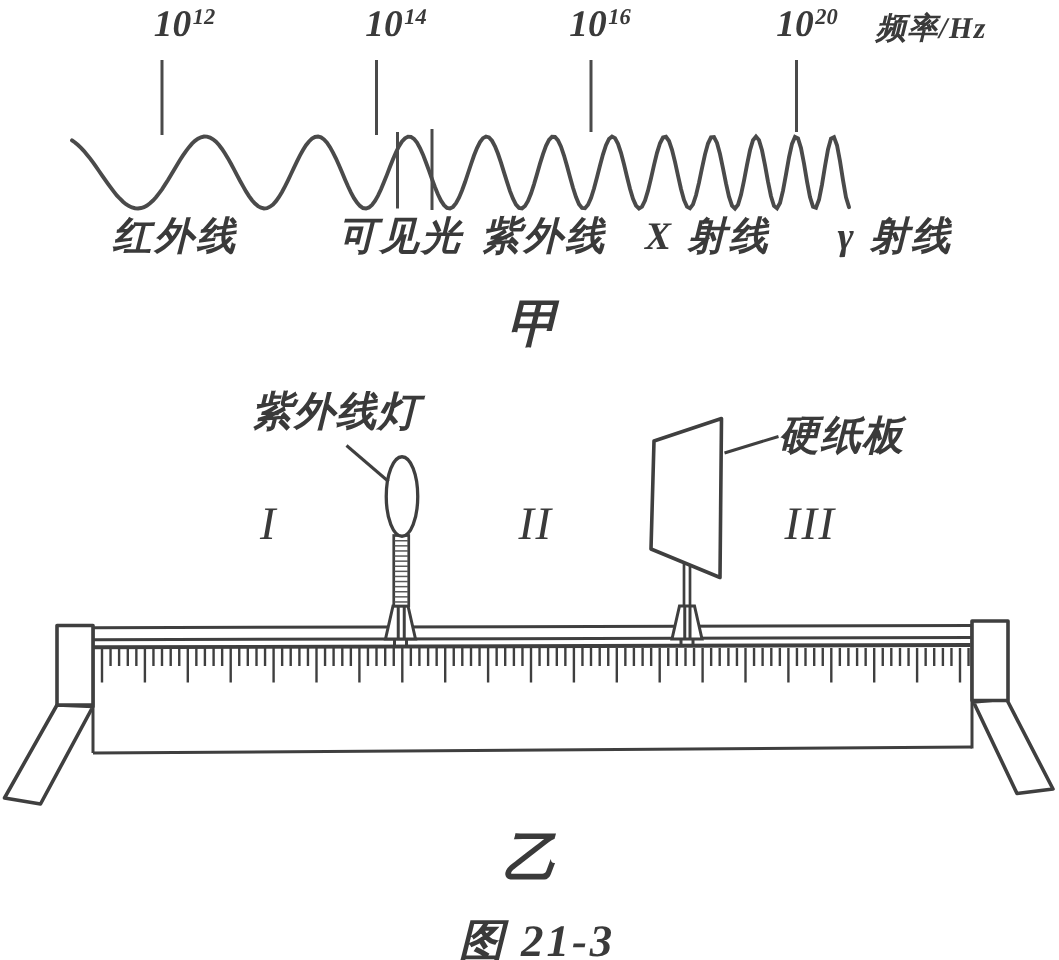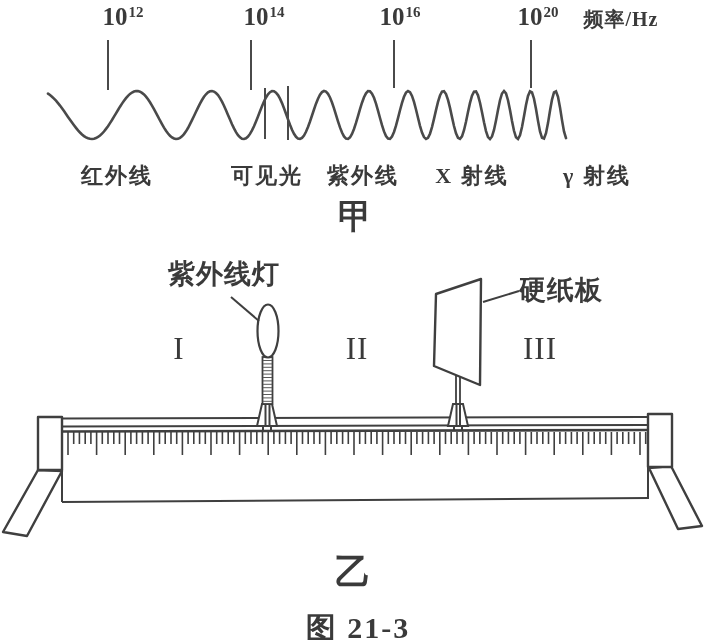--- a/index.html
+++ b/index.html
@@ -1,26 +1,27 @@
 <!DOCTYPE html>
 <html><head>
 <meta charset="utf-8">
 <style>
   html,body{margin:0;padding:0;background:#fff;}
   .canvas{
     position:relative;width:706px;height:640px;background:#ffffff;
     overflow:hidden;color:#3a3a3a;
     font-family:"Liberation Serif","DejaVu Serif",serif;
+    font-style:italic;
   }
   svg.art{position:absolute;left:0;top:0;}
   .label{position:absolute;transform:translateX(-50%);white-space:nowrap;line-height:1.1;color:#3a3a3a;}
   .freq-marker{top:3px;font-size:25px;font-weight:600;}
   .freq-marker sup{font-size:15px;font-weight:600;vertical-align:8px;margin-left:1px;}
   .axis-title{top:8px;font-size:20px;font-weight:700;letter-spacing:1px;}
-  .band-label{top:164px;font-size:22px;font-weight:600;letter-spacing:2px;}
+  .band-label{top:144px;font-size:26px;font-weight:600;letter-spacing:2px;}
   .panel-caption{font-size:34px;font-weight:600;}
   .part-label{font-size:27px;font-weight:600;letter-spacing:1px;}
   .region-label{font-size:31px;font-weight:500;letter-spacing:1px;}
   .fig-caption{top:611px;font-size:30px;font-weight:600;letter-spacing:2px;}
 </style>
 </head>
 <body>
 
 <div class="canvas">
 

